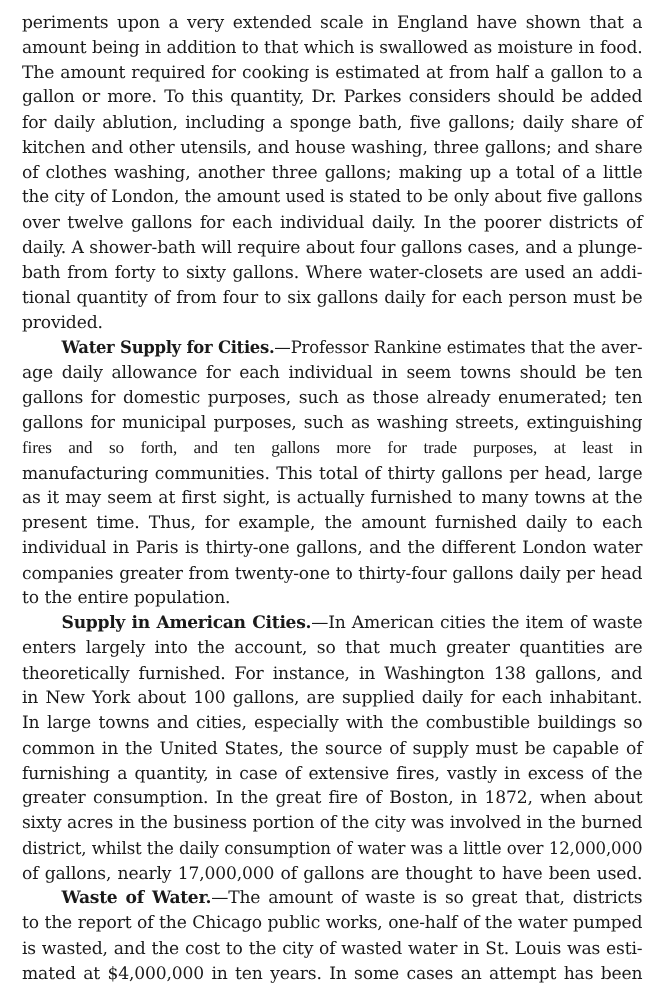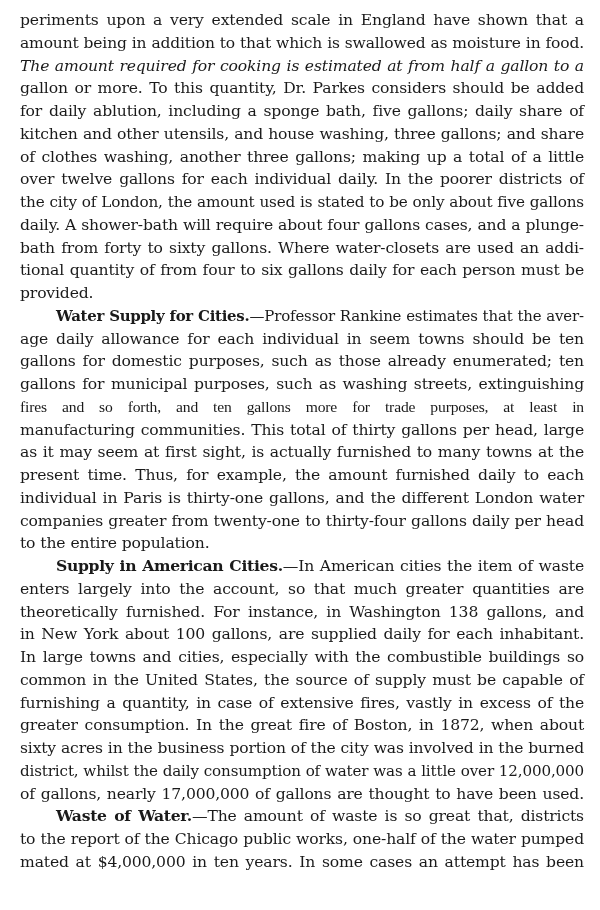--- a/index.html
+++ b/index.html
@@ -48,27 +48,27 @@
     p { margin: 0; }
   </style>
 </head>
 <body>
 
 <div class="page">
 
   <p>
     <span class="line" style="white-space: nowrap; display: block;"><span style="white-space: nowrap; word-spacing: 0.2px;">periments upon a very extended scale in England have shown that a</span></span>
     <span class="line" style="white-space: nowrap; display: block;"><span style="white-space: nowrap; display: inline-block; transform-origin: left center; transform: scaleX(0.994161);">amount being in addition to that which is swallowed as moisture in food.</span></span>
-    <span class="line" style="white-space: nowrap; display: block;"><span style="white-space: nowrap; word-spacing: 0.2px; font-style: italic;">The amount required for cooking is estimated at from half a gallon to a</span></span>
+    <span class="line" style="white-space: nowrap; display: block;"><span style="white-space: nowrap; word-spacing: 0.2px;">The amount required for cooking is estimated at from half a gallon to a</span></span>
     <span class="line" style="white-space: nowrap; display: block;"><span style="white-space: nowrap; word-spacing: 0.2px;">gallon or more.  To this quantity, Dr. Parkes considers should be added</span></span>
     <span class="line" style="white-space: nowrap; display: block;"><span style="white-space: nowrap; word-spacing: 0.2px;">for daily ablution, including a sponge bath, five gallons; daily share of</span></span>
     <span class="line" style="white-space: nowrap; display: block;"><span style="white-space: nowrap; word-spacing: 0.2px;">kitchen and other utensils, and house washing, three gallons; and share</span></span>
     <span class="line" style="white-space: nowrap; display: block;"><span style="white-space: nowrap; word-spacing: 0.2px;">of clothes washing, another three gallons; making up a total of a little</span></span>
+    <span class="line" style="white-space: nowrap; display: block;"><span style="white-space: nowrap; display: inline-block; transform-origin: left center; transform: scaleX(0.976095);">the city of London, the amount used is stated to be only about five gallons</span></span>
     <span class="line" style="white-space: nowrap; display: block;"><span style="white-space: nowrap; word-spacing: 0.2px;">over twelve gallons for each individual daily.  In the poorer districts of</span></span>
-    <span class="line" style="white-space: nowrap; display: block;"><span style="white-space: nowrap; display: inline-block; transform-origin: left center; transform: scaleX(0.976095);">the city of London, the amount used is stated to be only about five gallons</span></span>
     <span class="line" style="white-space: nowrap; display: block;"><span style="white-space: nowrap; word-spacing: 0.2px;">daily.  A shower-bath will require about four gallons cases, and a plunge-</span></span>
     <span class="line" style="white-space: nowrap; display: block;"><span style="white-space: nowrap; word-spacing: 0.2px;">bath from forty to sixty gallons.  Where water-closets are used an addi-</span></span>
     <span class="line" style="white-space: nowrap; display: block;"><span style="white-space: nowrap; word-spacing: 0.2px;">tional quantity of from four to six gallons daily for each person must be</span></span>
     <span class="line last" style="white-space: nowrap; display: block;"><span style="white-space: nowrap;">provided.</span></span>
   </p>
 
   <p>
     <span class="line indent" style="white-space: nowrap; display: block;"><span style="white-space: nowrap; display: inline-block; transform-origin: left center; transform: scaleX(0.959319);"><span class="heading">Water Supply for Cities.</span><span>—Professor Rankine estimates that the aver-</span></span></span>
     <span class="line" style="white-space: nowrap; display: block;"><span style="white-space: nowrap; word-spacing: 0.2px;">age daily allowance for each individual in seem towns should be ten</span></span>
     <span class="line" style="white-space: nowrap; display: block;"><span style="white-space: nowrap; word-spacing: 0.2px;">gallons for domestic purposes, such as those already enumerated; ten</span></span>
@@ -92,16 +92,17 @@
     <span class="line" style="white-space: nowrap; display: block;"><span style="white-space: nowrap; word-spacing: 0.2px;">furnishing a quantity, in case of extensive fires, vastly in excess of the</span></span>
     <span class="line" style="white-space: nowrap; display: block;"><span style="white-space: nowrap; word-spacing: 0.2px;">greater consumption.  In the great fire of Boston, in 1872, when about</span></span>
     <span class="line" style="white-space: nowrap; display: block;"><span style="white-space: nowrap; display: inline-block; transform-origin: left center; transform: scaleX(0.997237);">sixty acres in the business portion of the city was involved in the burned</span></span>
     <span class="line" style="white-space: nowrap; display: block;"><span style="white-space: nowrap; display: inline-block; transform-origin: left center; transform: scaleX(0.969984);">district, whilst the daily consumption of water was a little over 12,000,000</span></span>
     <span class="line" style="white-space: nowrap; display: block;"><span style="white-space: nowrap; word-spacing: 0.2px;">of gallons, nearly 17,000,000 of gallons are thought to have been used.</span></span>
   </p>
 
   <p>
     <span class="line indent" style="white-space: nowrap; display: block;"><span style="white-space: nowrap; word-spacing: 0.201563px;"><span class="heading">Waste of Water.</span><span>—The amount of waste is so great that, districts</span></span></span>
     <span class="line" style="white-space: nowrap; display: block;"><span style="white-space: nowrap; word-spacing: 0.2px;">to the report of the Chicago public works, one-half of the water pumped</span></span>
+    <span class="line" style="white-space: nowrap; display: block;"><span style="white-space: nowrap; word-spacing: 0.2px;">is wasted, and the cost to the city of wasted water in St. Louis was esti-</span></span>
     <span class="line" style="white-space: nowrap; display: block;"><span style="white-space: nowrap; word-spacing: 0.2px;">mated at $4,000,000 in ten years.  In some cases an attempt has been</span></span>
   </p>
 
 </div>
 
 </body></html>

